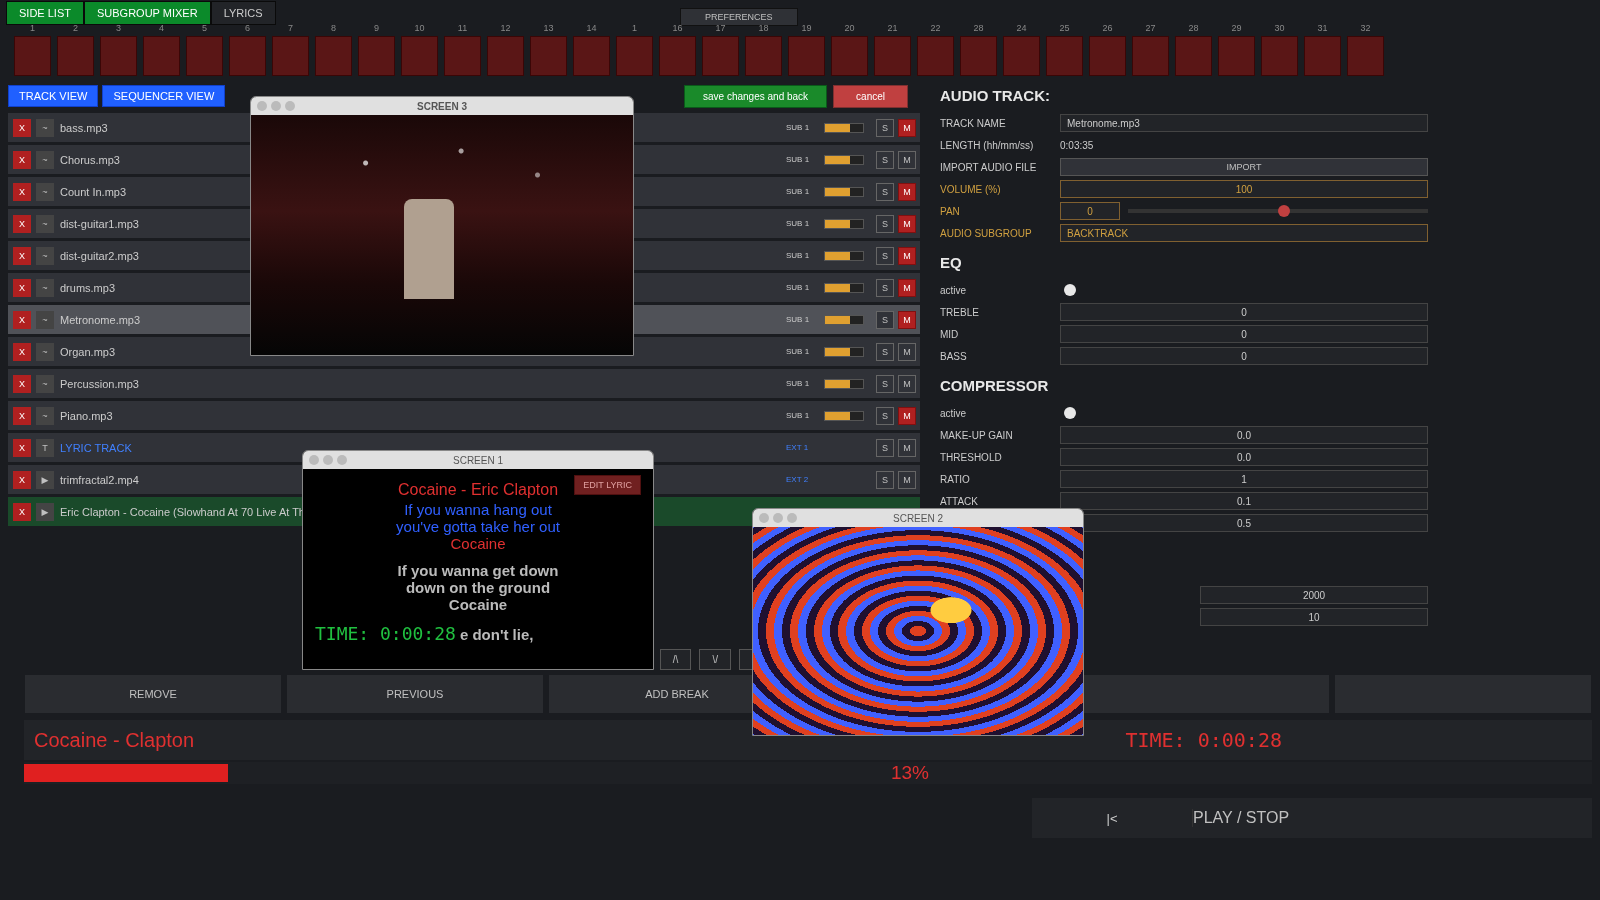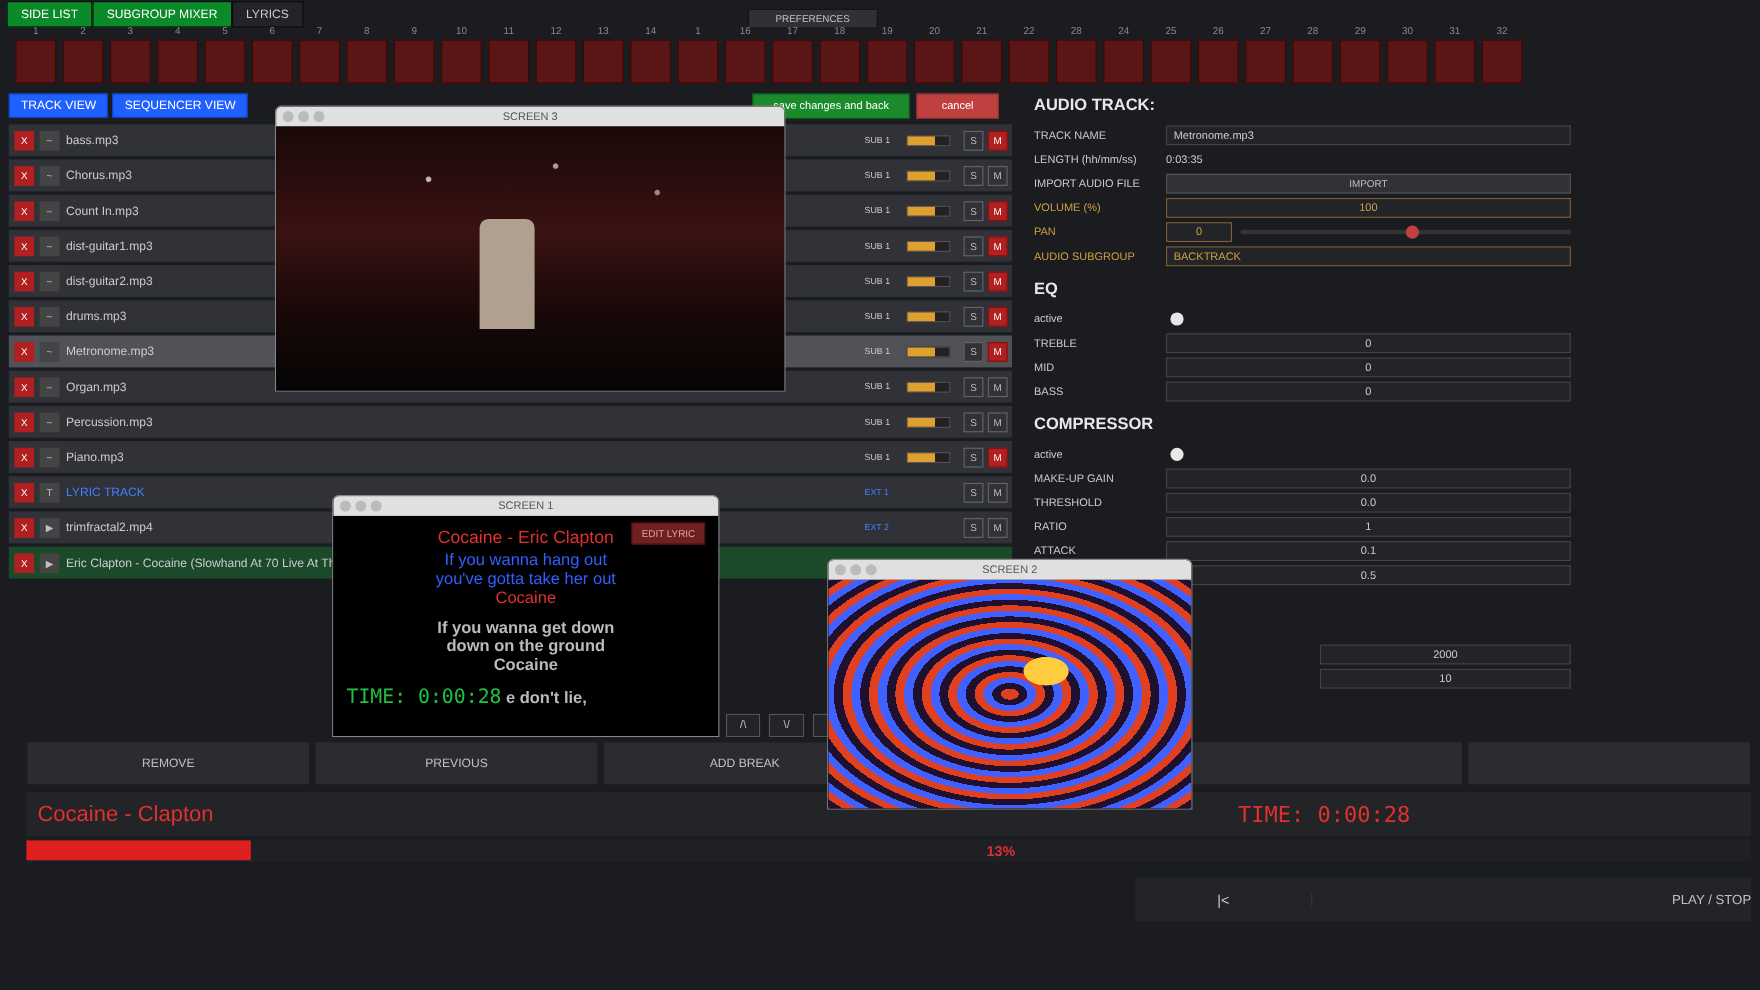--- a/index.html
+++ b/index.html
@@ -78,24 +78,24 @@
 .vol-controls { position:absolute; bottom:0; left:540px; display:flex; gap:8px; align-items:center;}
 .vc-box{ border:1px solid #555; background:#222428; padding:4px 12px; font-size:10px; cursor:pointer;}
 
 .bottom-area{ padding:4px 8px;margin-left:16px;}
 .action-row{ display:flex; gap:4px; margin-bottom:6px;}
 .action-btn{ flex:1; background:#2a2c30; border:1px solid #1a1c20; height:40px; display:flex; align-items:center; justify-content:center; font-size:11px; cursor:pointer;}
 .nowplay{ display:flex; align-items:center; background:#222428; height:40px; padding:0 10px;}
 .np-title{ color:#e03030; font-size:20px; flex:1;}
 .np-time{ color:#e03030; font-size:20px; font-family:monospace; margin-right:300px;}
 .rewind{ width:160px; text-align:center; color:#ccc; font-size:13px; cursor:pointer;}
-.playstop{ width:400px; text-align:right; font-size:12px; cursor:pointer; border-left:1px solid #333;}
+.playstop{ width:400px; text-align:left; font-size:16px; cursor:pointer; border-left:1px solid #333;}
 .prog-row{ display:flex; align-items:center; background:#1e2024; height:22px; margin-top:2px;}
 .prog-fill{ width:13%; height:18px; background:#e02020;}
-.prog-pct{ color:#e03030; font-size:13px; flex:1; text-align:center;font-weight:bold;}
+.prog-pct{ color:#e03030; font-size:19px; flex:1; text-align:center;}
 .concert-img{width:100%;height:100%;background:
   radial-gradient(circle at 30% 20%, rgba(255,255,255,.7) 0 2px, transparent 3px),
   radial-gradient(circle at 55% 15%, rgba(255,255,255,.6) 0 2px, transparent 3px),
   radial-gradient(circle at 75% 25%, rgba(255,255,255,.5) 0 2px, transparent 3px),
   linear-gradient(180deg, #1a0808 0%, #3a1212 40%, #1a0808 70%, #050505 100%);
   position:relative;}
 .concert-img::after{content:"";position:absolute;left:40%;top:35%;width:50px;height:100px;background:#b0a090;border-radius:8px 8px 0 0;}
 .abstract-img{width:100%;height:100%;background:
   radial-gradient(ellipse at 60% 40%, #ffcc40 0 20px, transparent 21px),
   repeating-radial-gradient(ellipse at 50% 50%, #e04020 0 8px, #201030 8px 16px, #4060ff 16px 24px),
@@ -466,21 +466,21 @@
     <div class="prog-fill"></div>
     <div class="prog-pct">13%</div>
   </div>
 </div>
 
 <div style="position:absolute; right:8px; bottom:62px; width:560px; height:40px; display:flex; align-items:center; background:#222428;">
   <div class="rewind">|&lt;</div>
   <div class="playstop">PLAY / STOP</div>
 </div>
 
-<div class="float-win" id="screen3-win" style="left:250px; top:96px; width:464px;">
+<div class="float-win" id="screen3-win" style="left:250px; top:96px; width:384px;font-weight:bold;">
   <div class="fw-title">
       <div class="fw-dots">
         <span></span>
         <span></span>
         <span></span>
       </div>
       <span>SCREEN 3</span>
     </div>
   <div class="fw-body" style="height:240px;">
       <div class="concert-img"></div>

